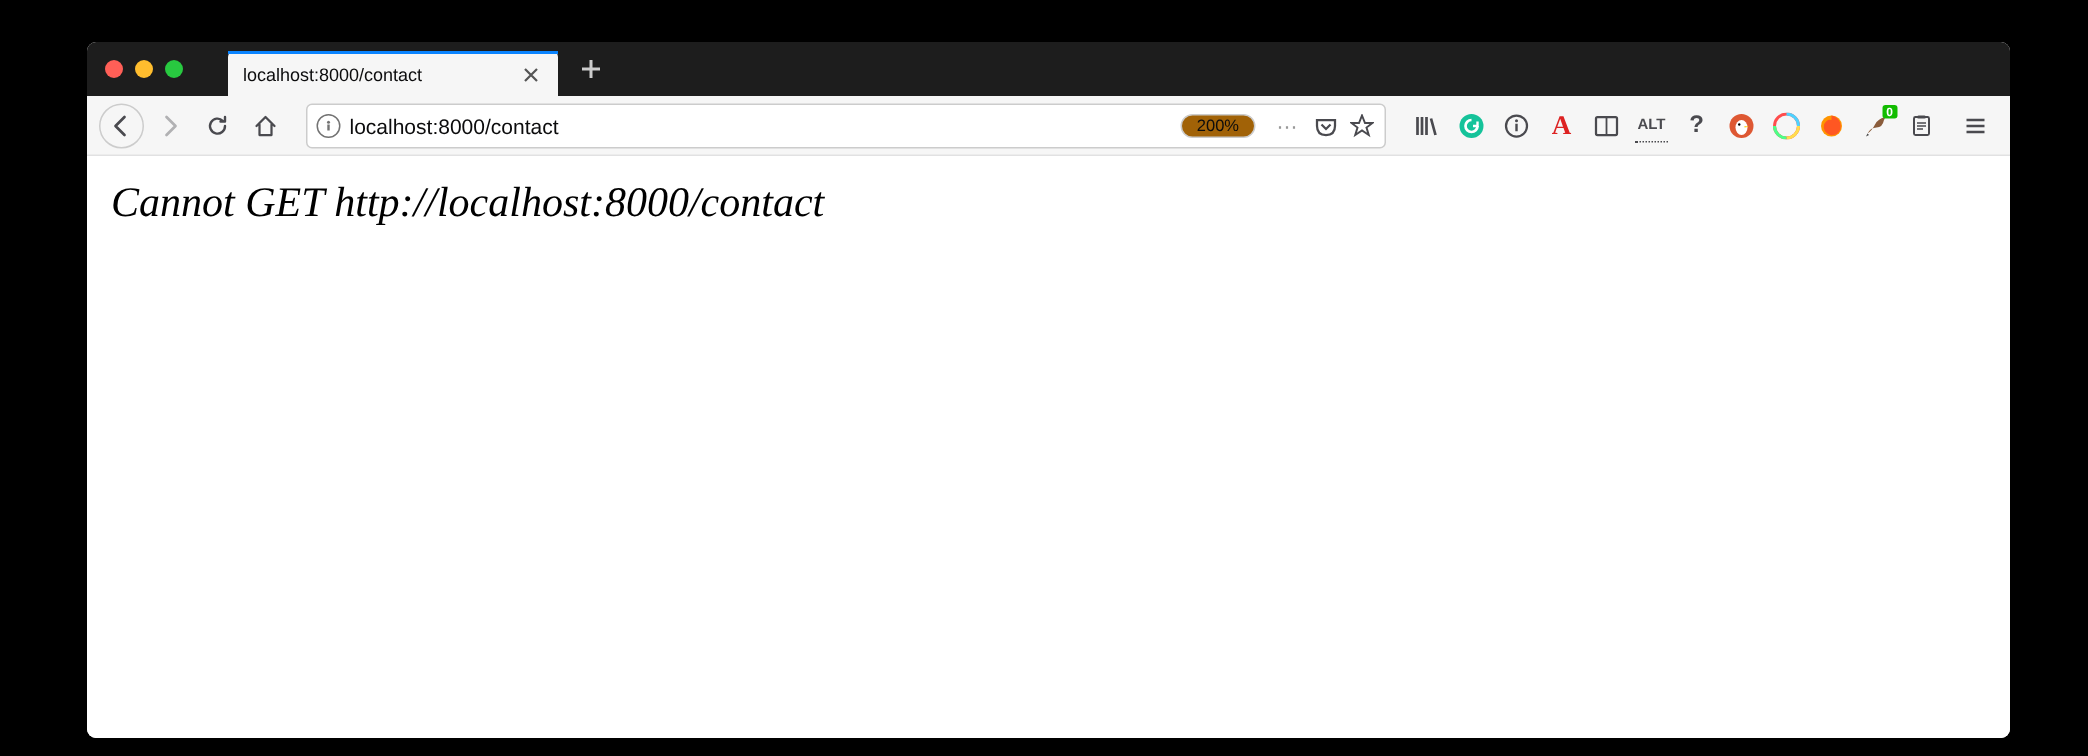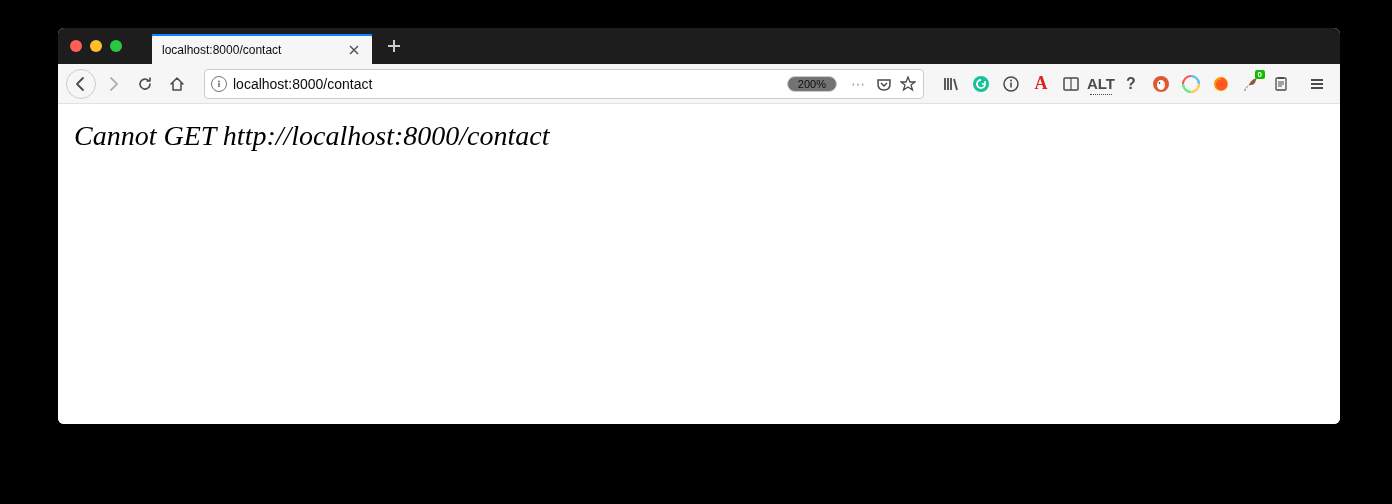--- a/index.html
+++ b/index.html
@@ -12,21 +12,21 @@
       font-family: -apple-system, BlinkMacSystemFont, "Segoe UI", sans-serif;
       width: 1392px;
       height: 504px;
       overflow: hidden;
     }
     .browser-window {
       position: absolute;
       top: 28px;
       left: 58px;
       width: 1282px;
-      height: 396px;
+      height: 464px;
       background: #fff;
       border-radius: 6px;
       box-shadow: 0 10px 40px rgba(0,0,0,0.5);
       overflow: hidden;
       display: flex;
       flex-direction: column;
     }
     .titlebar {
       height: 36px;
       background: #1d1d1d;
@@ -148,21 +148,21 @@
       font-size: 12px;
       border: 1px solid #737373;
       border-radius: 50%;
     }
     .url-text {
       flex: 1;
       font-size: 14px;
       color: #0c0c0d;
     }
     .zoom-badge {
-      background: #737373;
+      background: #a16207;
       border: 1px solid #ccc;
       border-radius: 12px;
       padding: 1px 10px;
       font-size: 11px;
       color: #0c0c0d;
       margin-right: 4px;
       text-align: right;
     }
     .url-sep {
       color: #999;
@@ -293,21 +293,21 @@
             <rect x="8.2" y="7.5" width="1.6" height="5" fill="#4a4a4f"></rect>
           </svg>
       </span>
       <span class="ext-icon" style="color:#d22;font-family:Georgia,serif;font-weight:bold;font-size:18px;">A</span>
       <span class="ext-icon">
         <svg width="18" height="18" viewBox="0 0 18 18">
             <rect x="2" y="3" width="14" height="12" stroke="#4a4a4f" stroke-width="1.5" fill="none" rx="1"></rect>
             <line x1="9" y1="3" x2="9" y2="15" stroke="#4a4a4f" stroke-width="1.2"></line>
           </svg>
       </span>
-      <span class="ext-icon" style="font-size:15px;color:#4a4a4f;font-weight:bold;border-bottom:1px dotted #4a4a4f;">ALT</span>
+      <span class="ext-icon" style="font-size:10px;color:#4a4a4f;font-weight:bold;border-bottom:1px dotted #4a4a4f;">ALT</span>
       <span class="ext-icon" style="color:#4a4a4f;font-size:16px;font-weight:bold;">?</span>
       <span class="ext-icon">
         <svg width="18" height="18" viewBox="0 0 18 18">
             <circle cx="9" cy="9" r="8" fill="#de5833"></circle>
             <ellipse cx="9" cy="10" rx="4" ry="5" fill="#fff"></ellipse>
             <circle cx="7.5" cy="8" r="0.8" fill="#000"></circle>
             <path d="M11 9 L14 9.5 L11 10" fill="#fcd20b"></path>
           </svg>
       </span>
       <span class="ext-icon">

